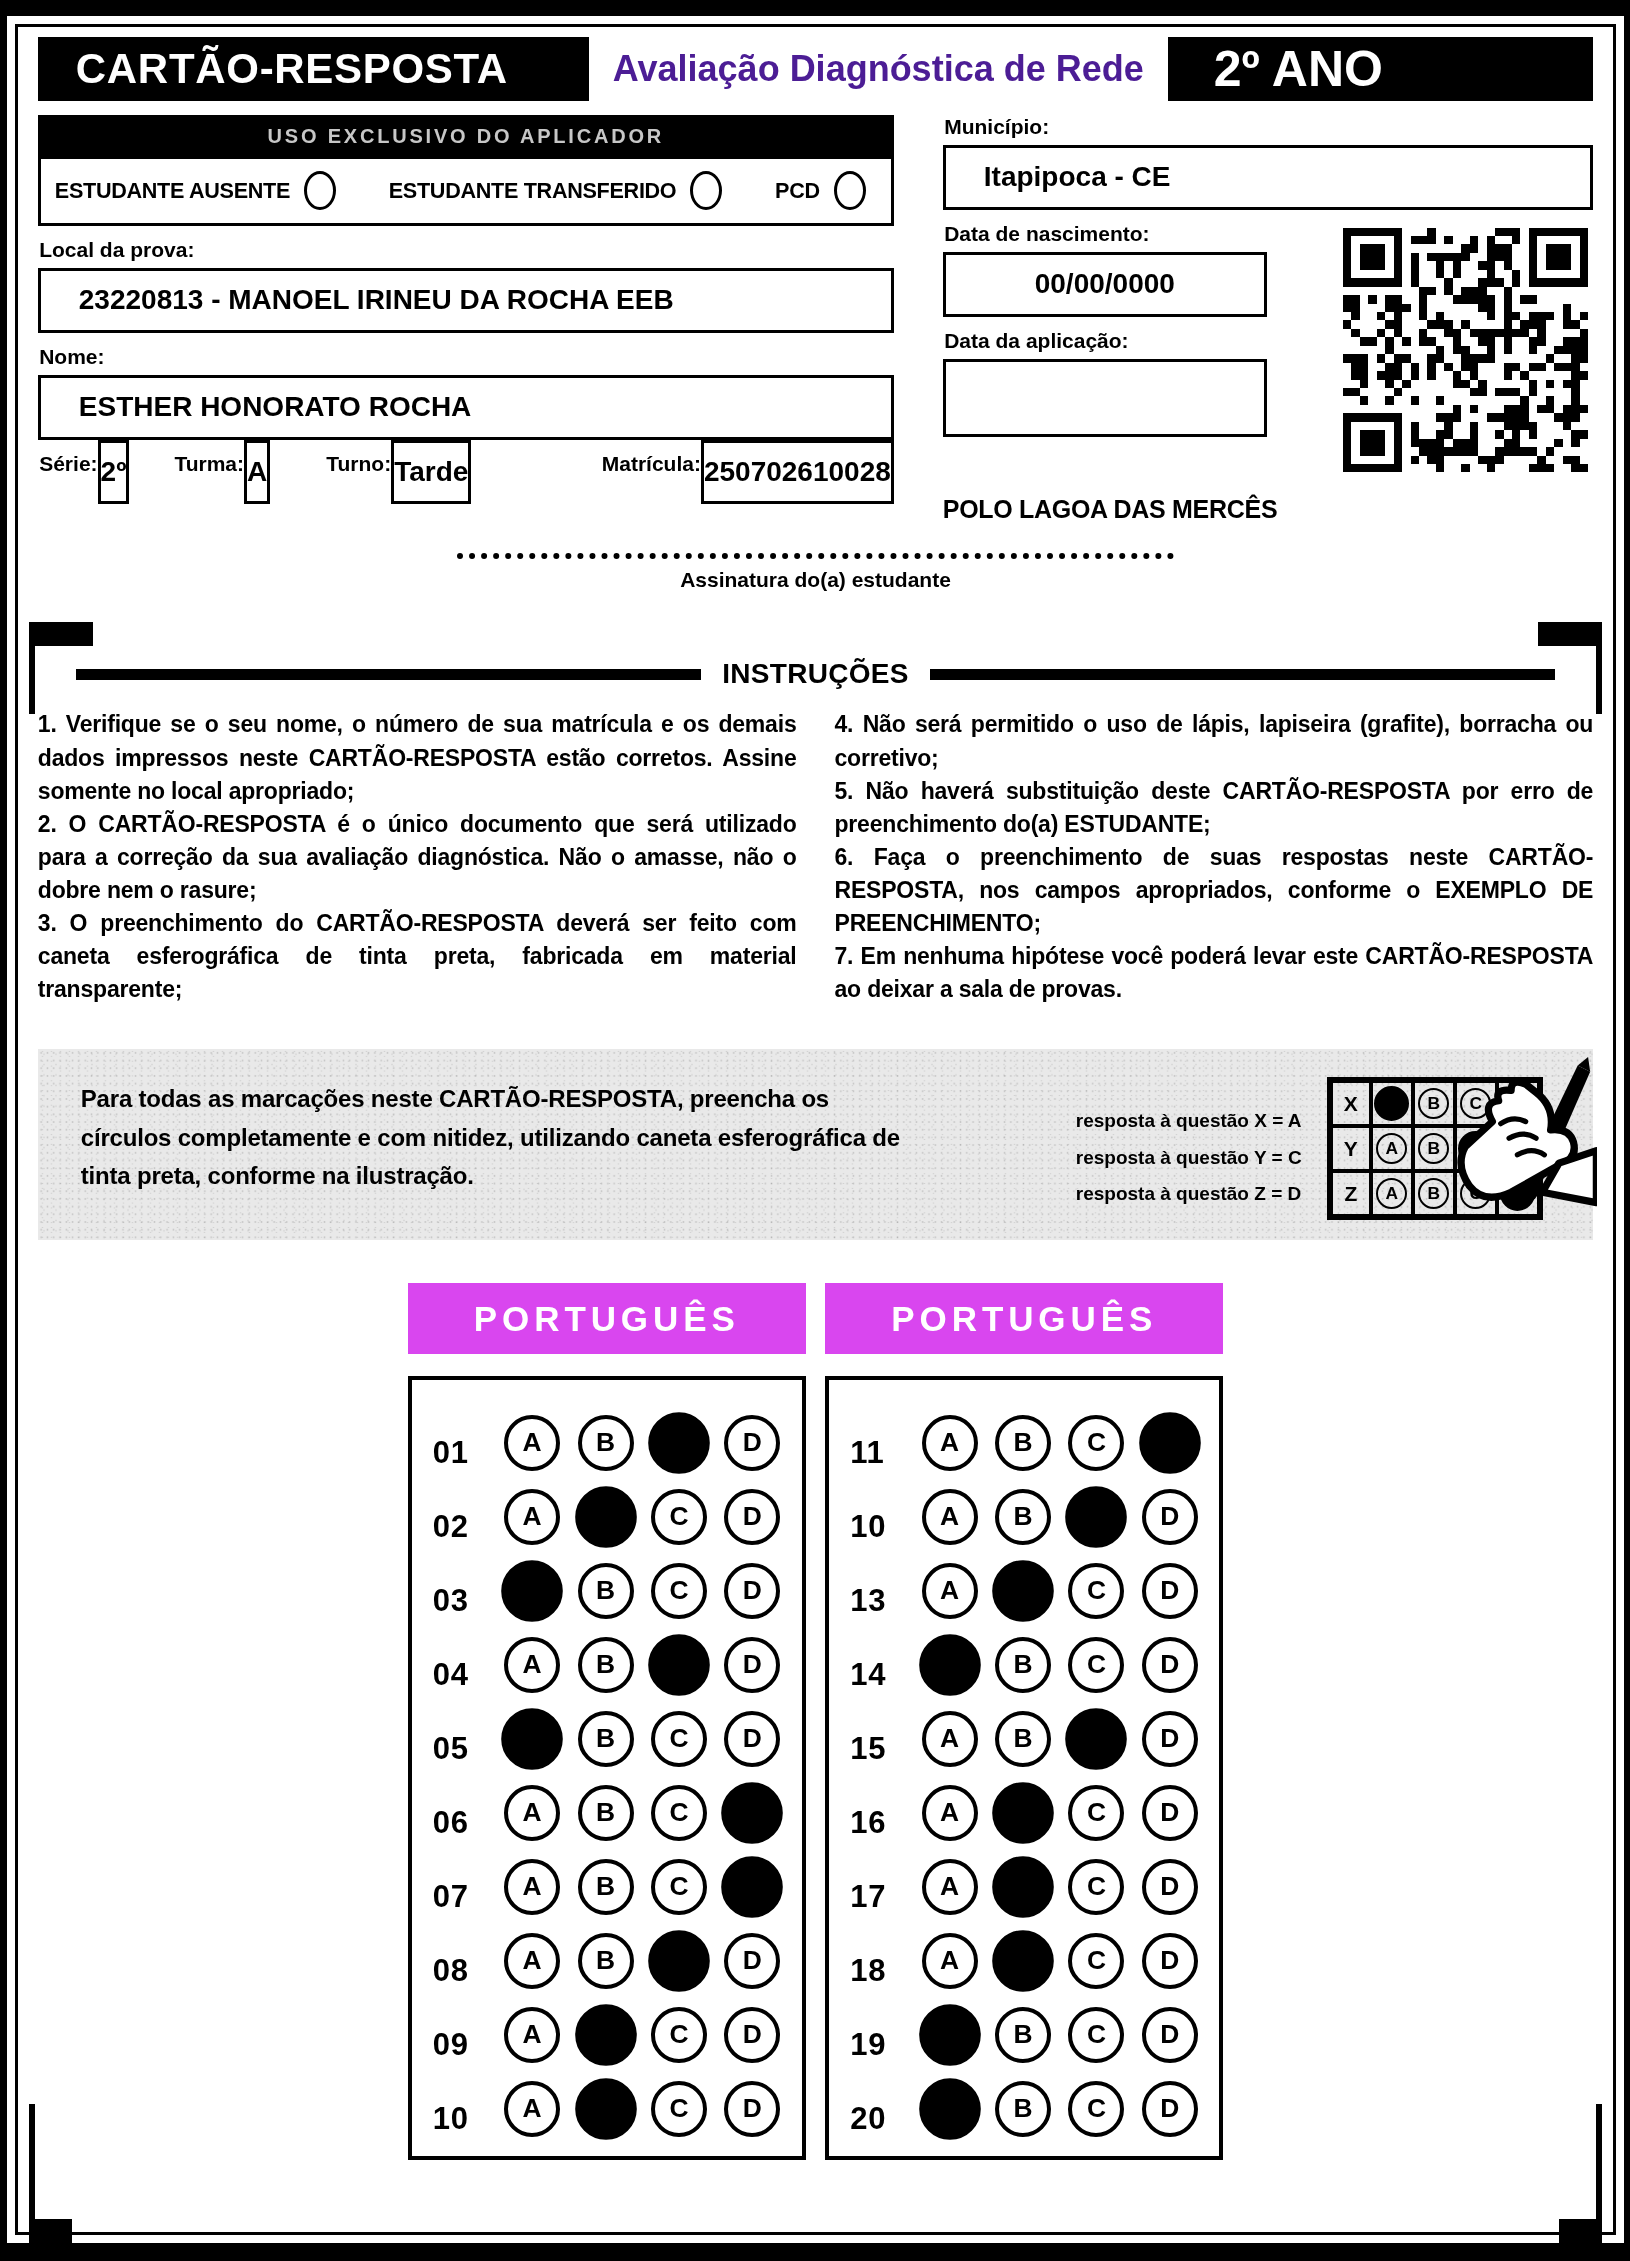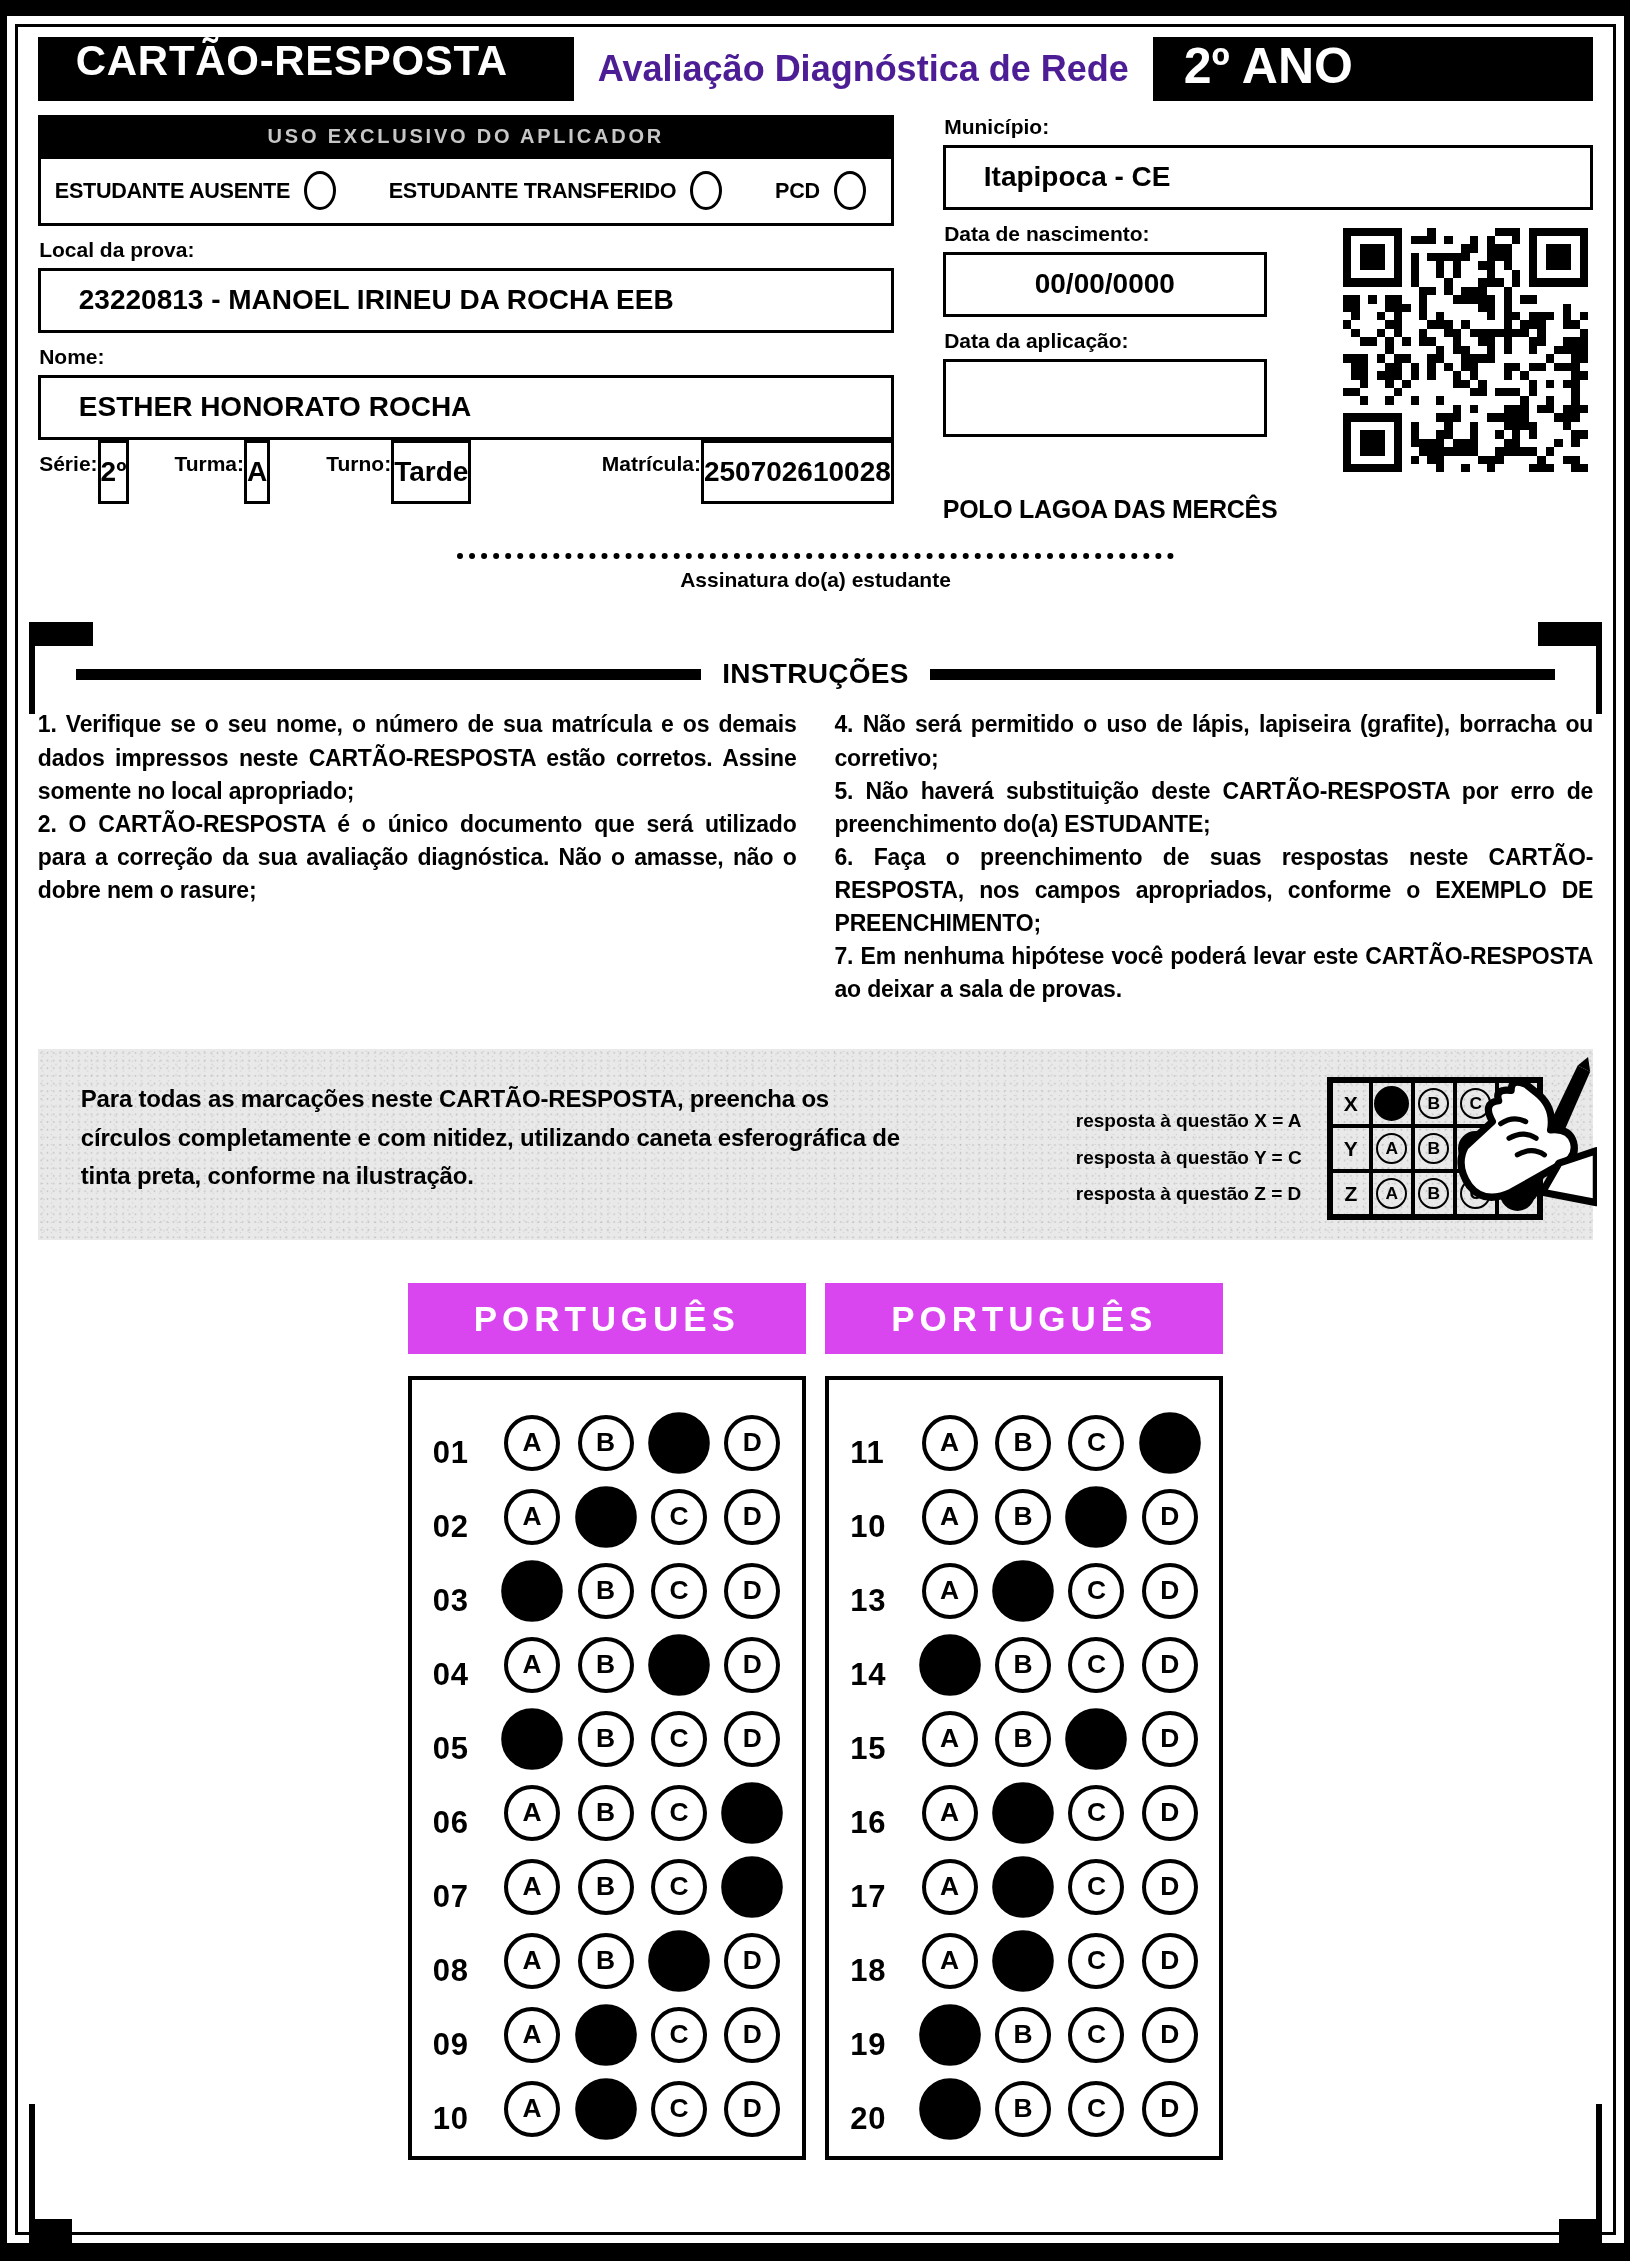--- a/index.html
+++ b/index.html
@@ -10,21 +10,21 @@
     font-family:"Liberation Sans", sans-serif;
     border:7px solid #000; border-top-width:16.7px; border-bottom-width:18px;
     overflow:hidden;
   }
   .inner {
     position:absolute; left:8.3px; top:8.3px; right:8.3px; bottom:8.3px;
     border:3.5px solid #000; padding:9.7px 19.5px 0 19.5px;
   }
 
   
-  .hdr { height:64px; background:#000; display:flex; padding:0 7px 0 38px; }
+  .hdr { height:64px; background:#000; display:flex; align-items:center; padding:0 7px 0 38px;gap:15px; }
   .hdr-title { color:#fff; font-size:42px; font-weight:bold; letter-spacing:0.7px; white-space:nowrap; }
   .hdr-sub { background:#fff; color:#4c1d95; height:64px; display:flex; align-items:center;
              padding:0 24px; margin-left:66px; font-size:36px; font-weight:bold; white-space:nowrap; }
   .hdr-grade { color:#fff; font-size:50px; font-weight:bold; margin-left:31px; white-space:nowrap; }
 
   
   .id-area { display:flex; margin-top:14px; }
   .id-left { width:856px; }
   .id-right { flex:1; margin-left:49px; position:relative; }
 
@@ -496,20 +496,21 @@
     <div class="instr">
       <div class="instr-title-row">
         <div class="instr-line"></div>
         <div class="instr-title">INSTRUÇÕES</div>
         <div class="instr-line"></div>
       </div>
       <div class="instr-cols">
         <div class="instr-col">
           <p>1. Verifique se o seu nome, o número de sua matrícula e os demais dados impressos neste CARTÃO-RESPOSTA estão corretos. Assine somente no local apropriado;</p>
           <p>2. O CARTÃO-RESPOSTA é o único documento que será utilizado para a correção da sua avaliação diagnóstica. Não o amasse, não o dobre nem o rasure;</p>
+          <p>3. O preenchimento do CARTÃO-RESPOSTA deverá ser feito com caneta esferográfica de tinta preta, fabricada em material transparente;</p>
         </div>
         <div class="instr-col">
           <p>4. Não será permitido o uso de lápis, lapiseira (grafite), borracha ou corretivo;</p>
           <p>5. Não haverá substituição deste CARTÃO-RESPOSTA por erro de preenchimento do(a) ESTUDANTE;</p>
           <p>6. Faça o preenchimento de suas respostas neste CARTÃO-RESPOSTA, nos campos apropriados, conforme o EXEMPLO DE PREENCHIMENTO;</p>
           <p>7. Em nenhuma hipótese você poderá levar este CARTÃO-RESPOSTA ao deixar a sala de provas.</p>
         </div>
       </div>
     </div>
 

